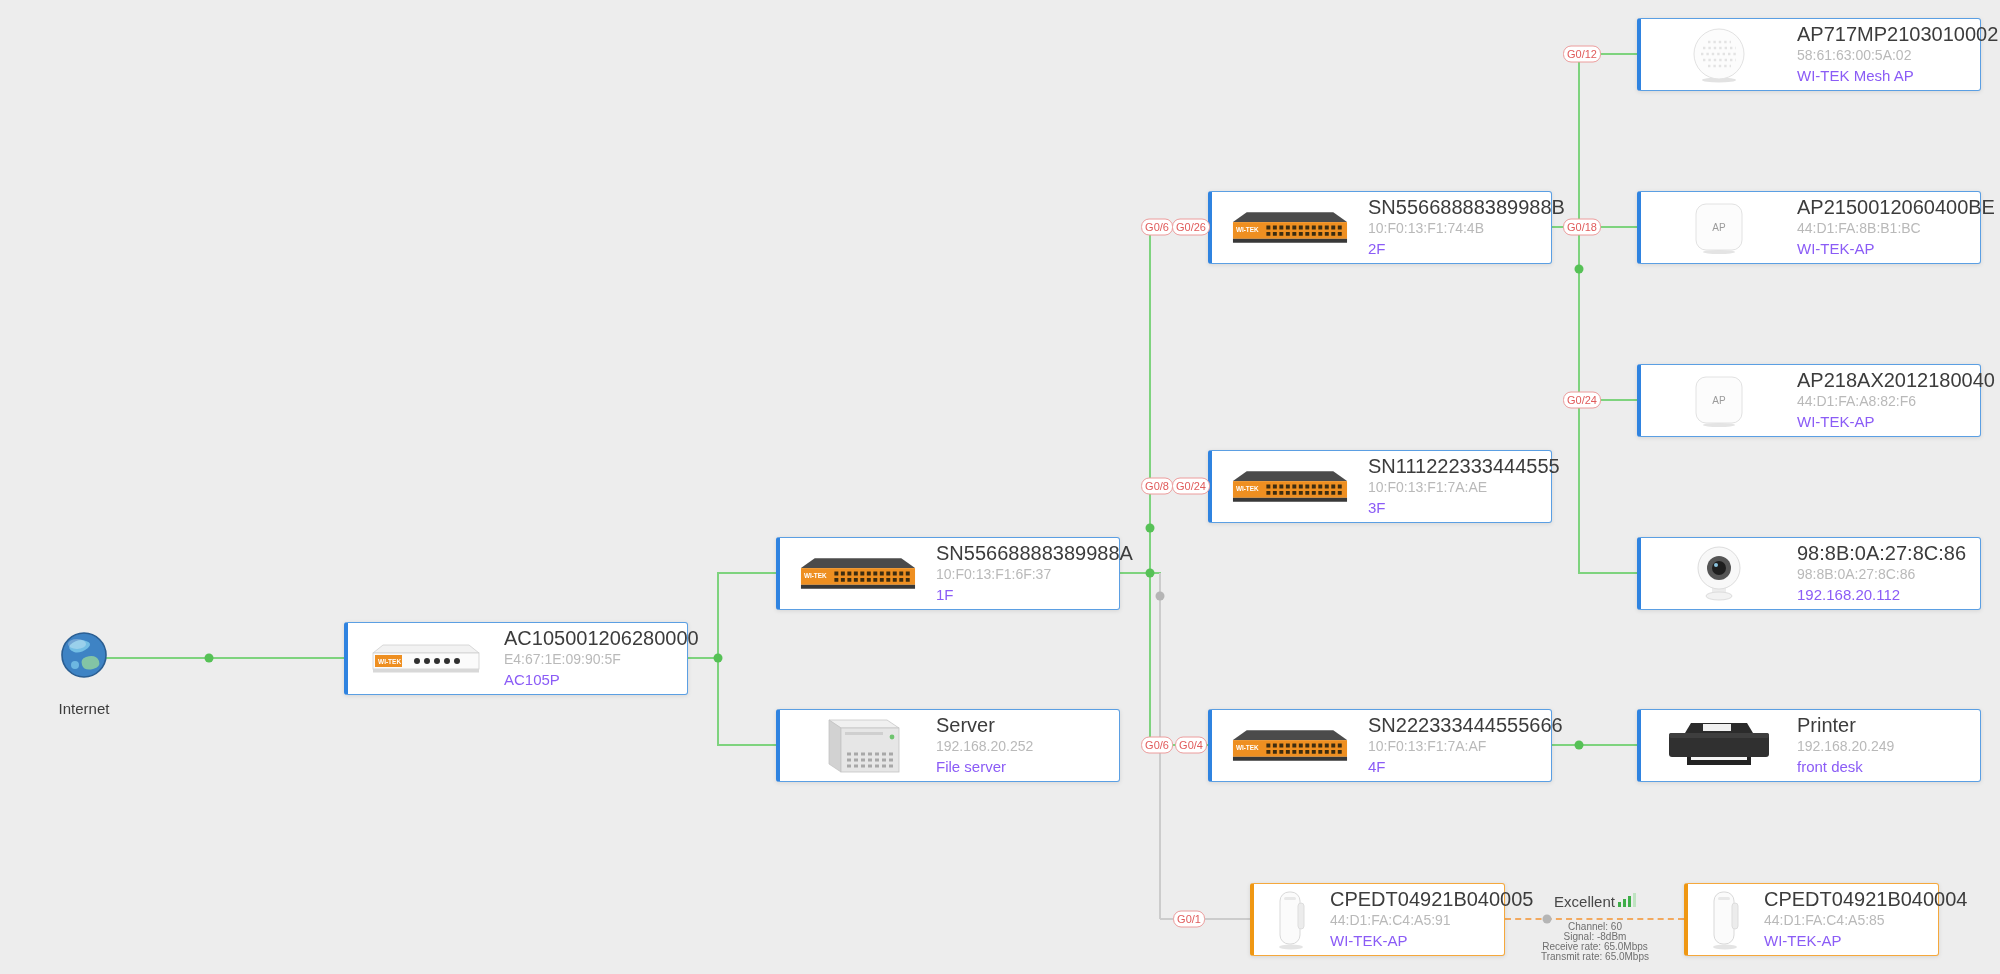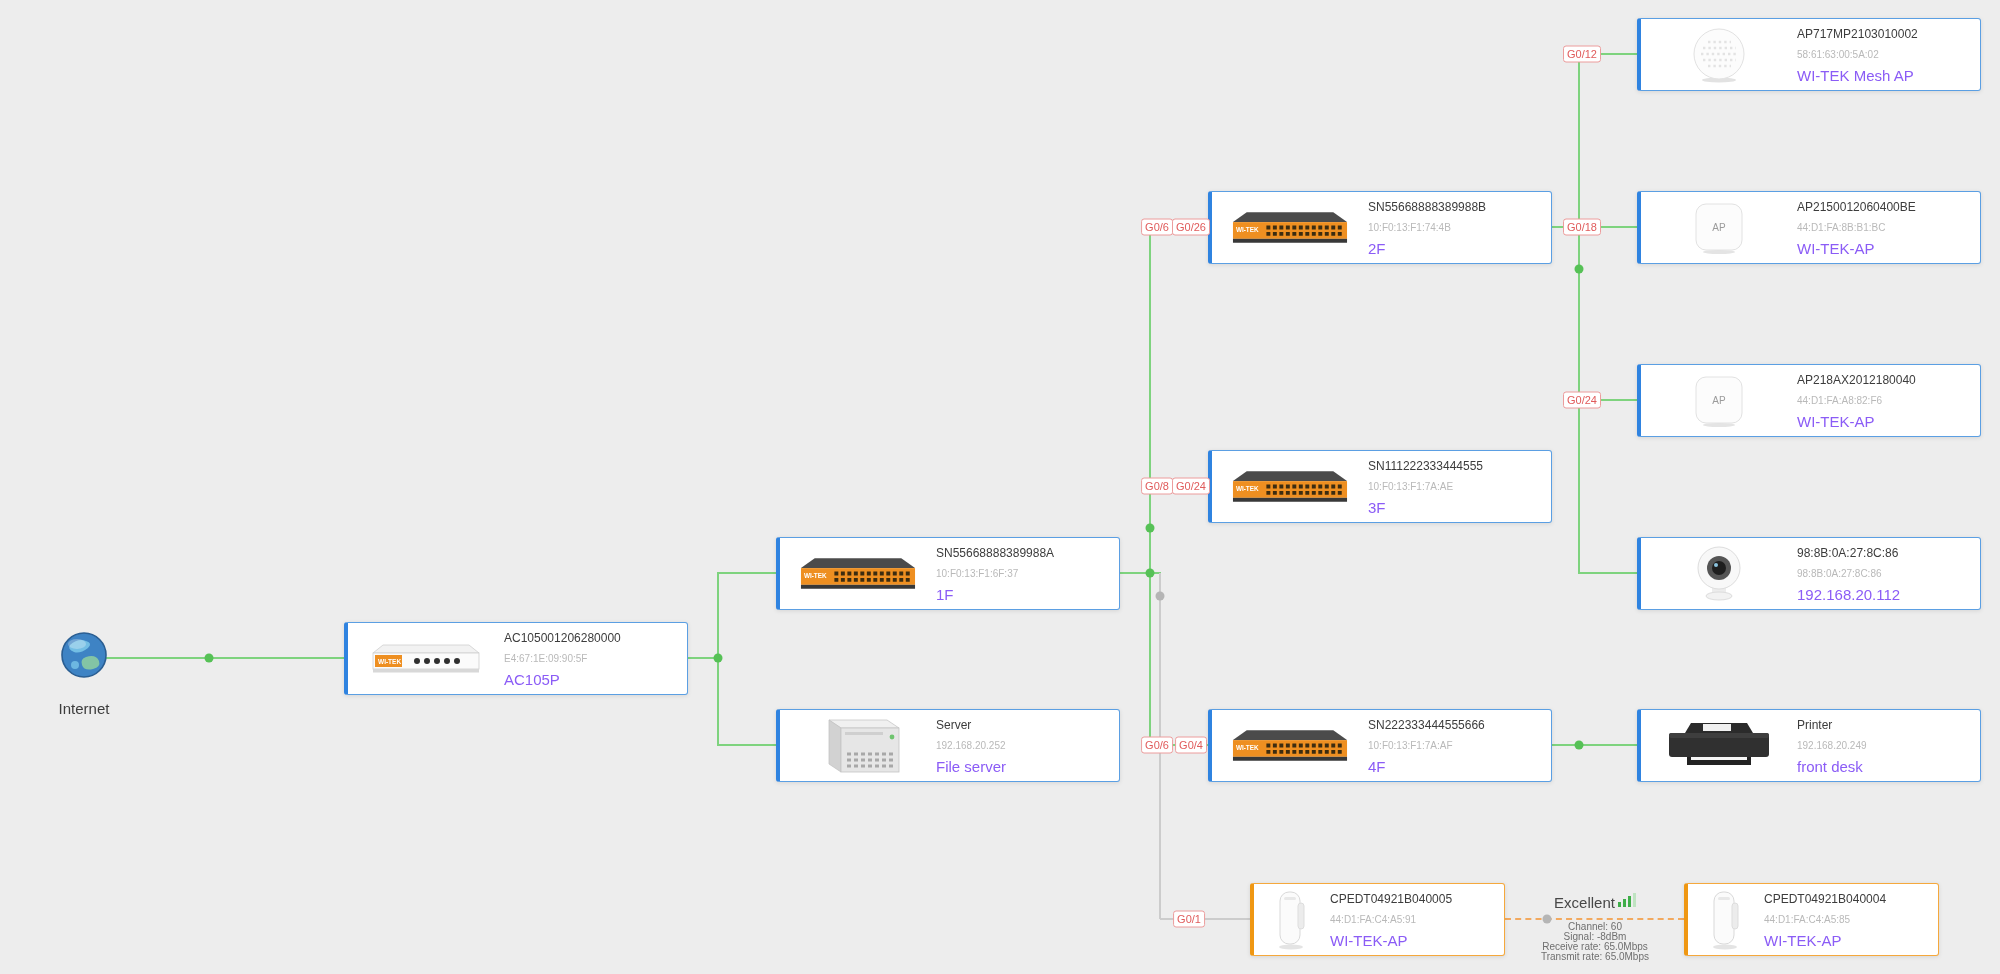--- a/index.html
+++ b/index.html
@@ -21,45 +21,45 @@
 
   
   .dot{position:absolute;width:9px;height:9px;border-radius:50%;transform:translate(-50%,-50%);z-index:2}
   .dot.green{background:#56c156}
   .dot.gray{background:#b5b5b5}
 
   
   .port{
     position:absolute;transform:translate(-50%,-50%);z-index:4;
     background:#fff;border:1px solid #ec9c9c;color:#e05b5b;
-    font-size:11px;line-height:1;padding:2px 3px;border-radius:3px;white-space:nowrap;
+    font-size:11px;line-height:1;padding:2px 3px;border-radius:8px;white-space:nowrap;
   }
 
   
   .card{
     position:absolute;z-index:3;width:344px;height:73px;background:#fff;
     border:1px solid #5b9fe3;border-left:4px solid #2f83e0;border-radius:3px;
     box-shadow:0 1px 4px rgba(0,0,0,.10);
     display:flex;align-items:center;cursor:pointer;
   }
   .card.cpe{width:255px;border-color:#f5a83c;border-left-color:#ef9712}
   .card .img{flex:0 0 156px;display:flex;align-items:center;justify-content:center}
   .card.cpe .img{flex:0 0 76px}
   .card .txt{min-width:0}
-  .t1{font-size:12px;color:#3c3c3c;line-height:22px;white-space:nowrap}
-  .t2{font-size:10px;color:#b9b9b9;line-height:20px;white-space:nowrap}
+  .t1{font-size:20px;color:#3c3c3c;line-height:22px;white-space:nowrap}
+  .t2{font-size:14px;color:#b9b9b9;line-height:20px;white-space:nowrap}
   .t3{font-size:15px;color:#8b5cf6;line-height:21px;white-space:nowrap}
 
   
   .internet{position:absolute;left:39px;top:631px;width:90px;text-align:center;z-index:3;cursor:pointer}
   .internet .glabel{font-size:15px;color:#3c3c3c;margin-top:17px}
 
   
   .wifi-head{position:absolute;left:1505px;top:893px;width:180px;z-index:4;
-    display:flex;align-items:center;justify-content:center;gap:3px}
+    display:flex;justify-content:center;gap:3px}
   .wifi-quality{font-size:15px;color:#474747}
   .wifi-stats{position:absolute;left:1505px;top:922px;width:180px;z-index:4;
     text-align:center;font-size:10px;line-height:10px;color:#6f6f6f}
 </style>
 </head>
 <body>
 
 <div class="stage">
 
   <div class="ln h green" style="left:106px;top:657px;width:238px"></div>

